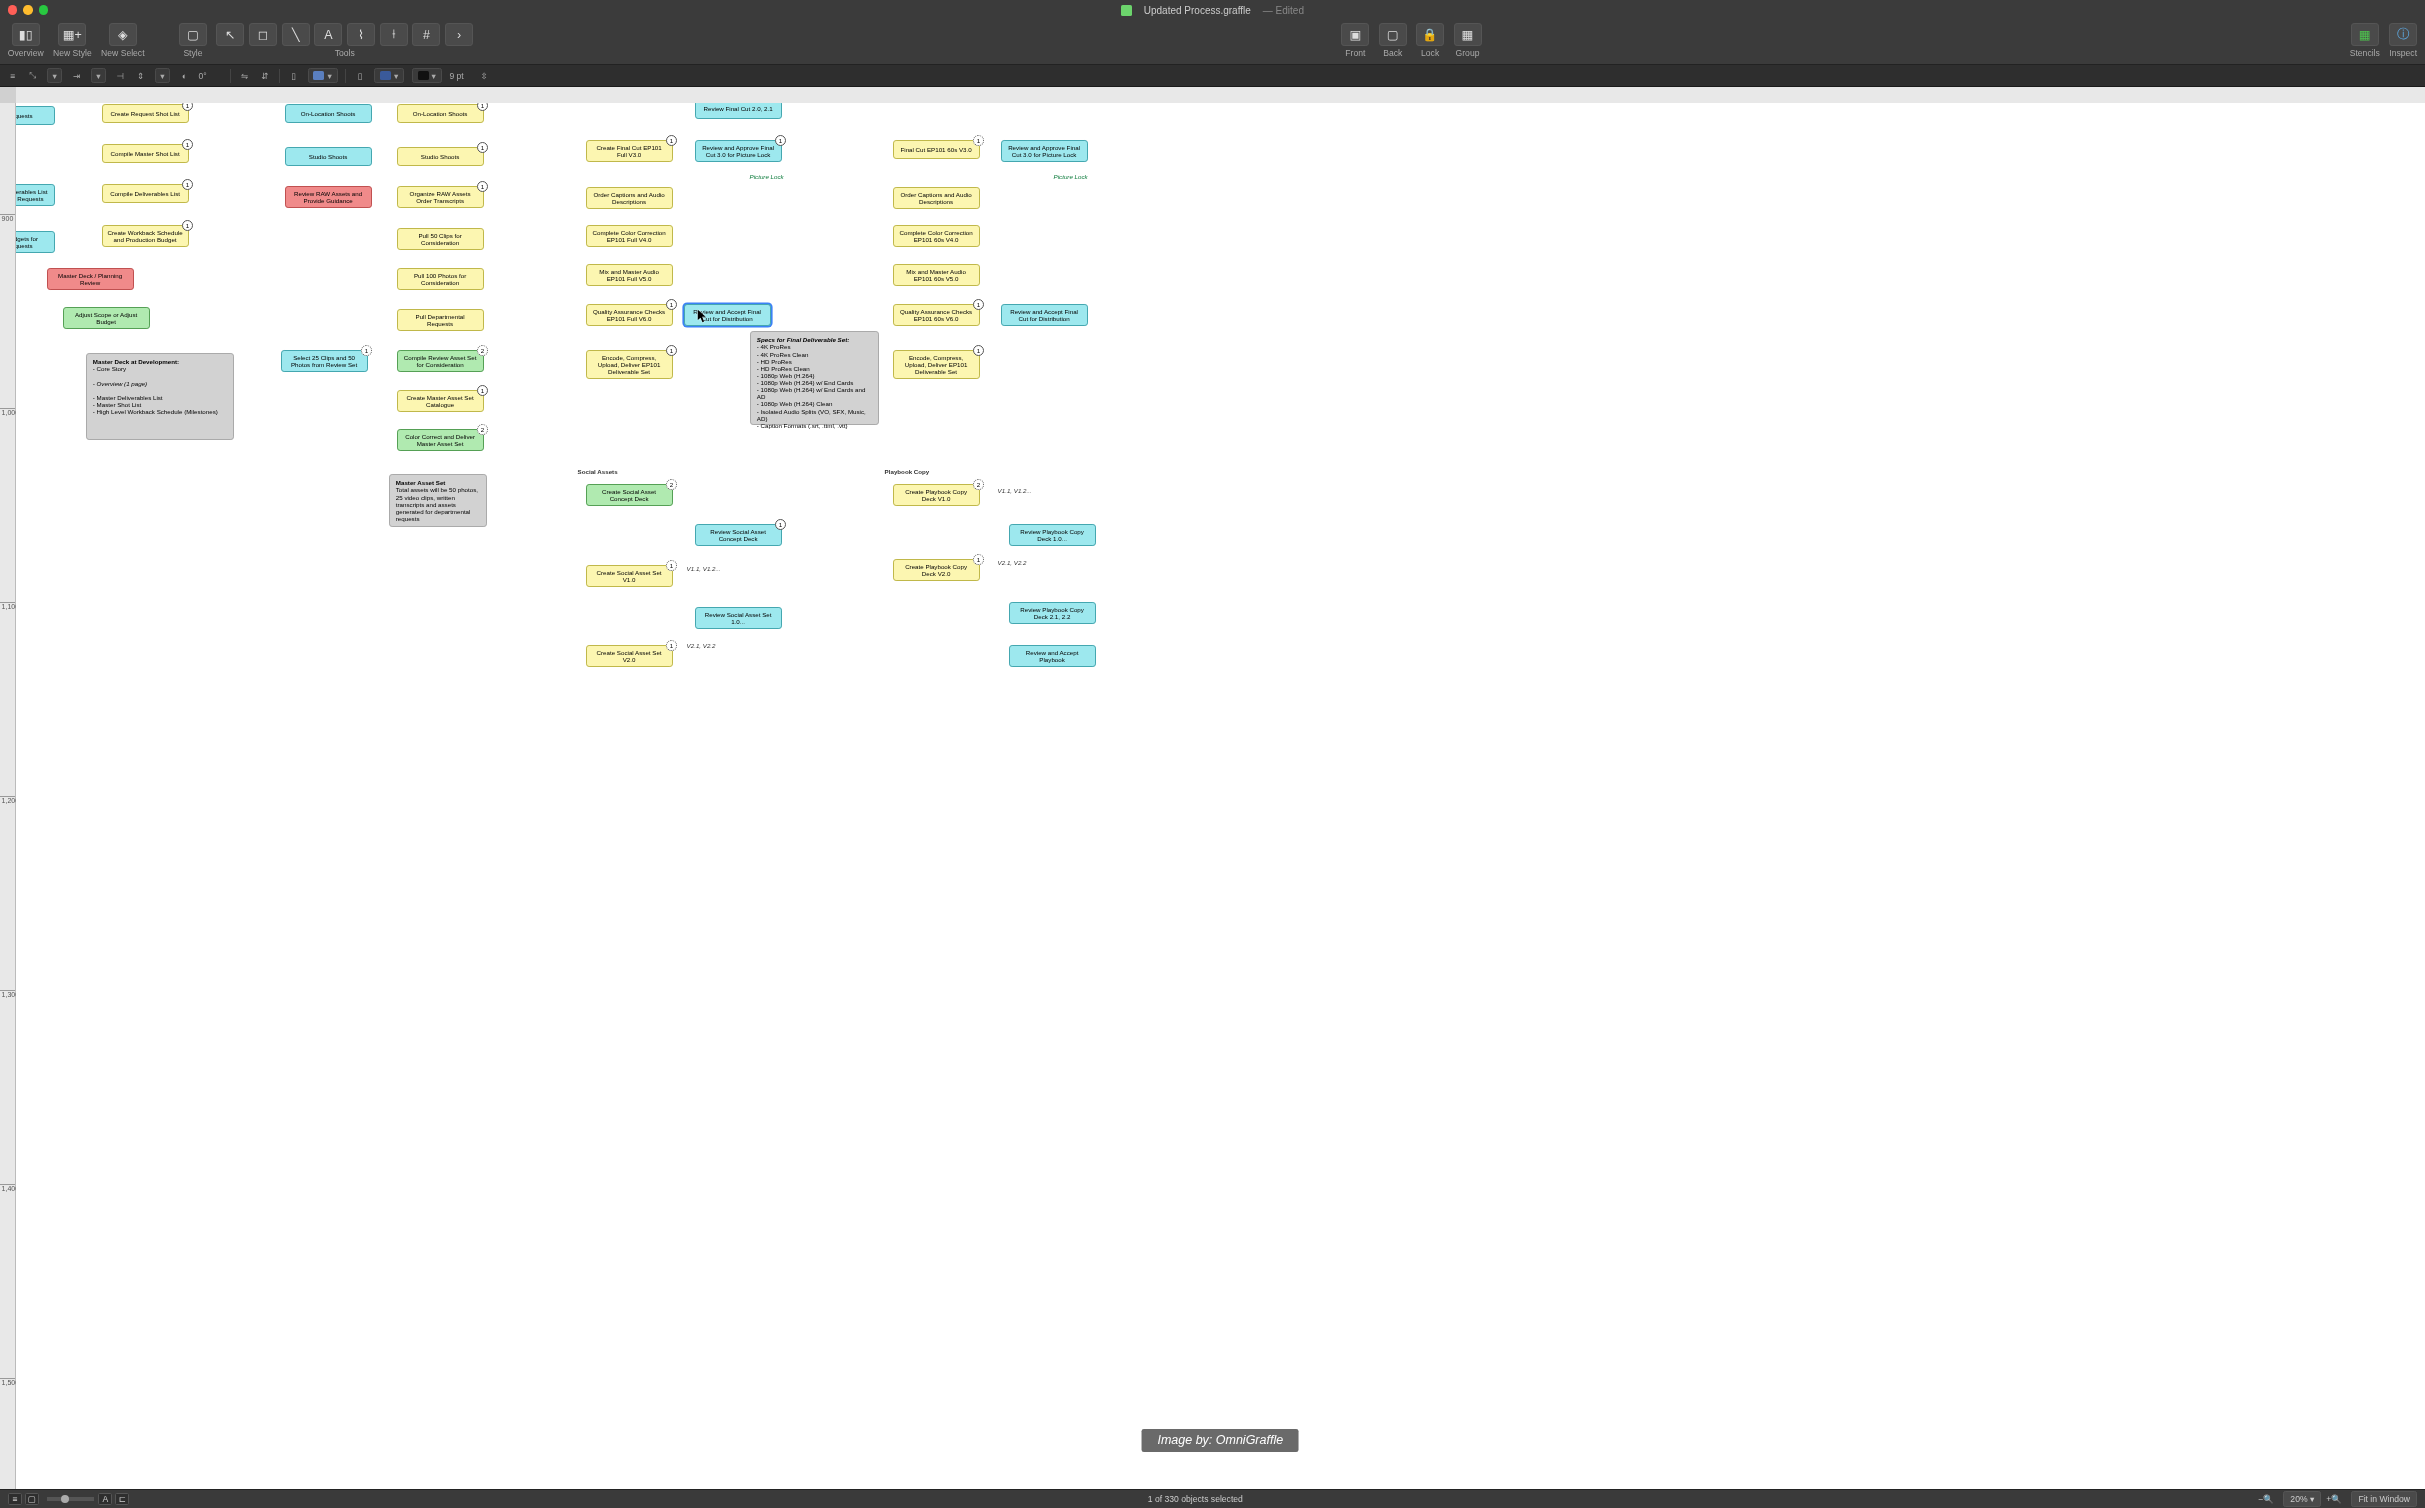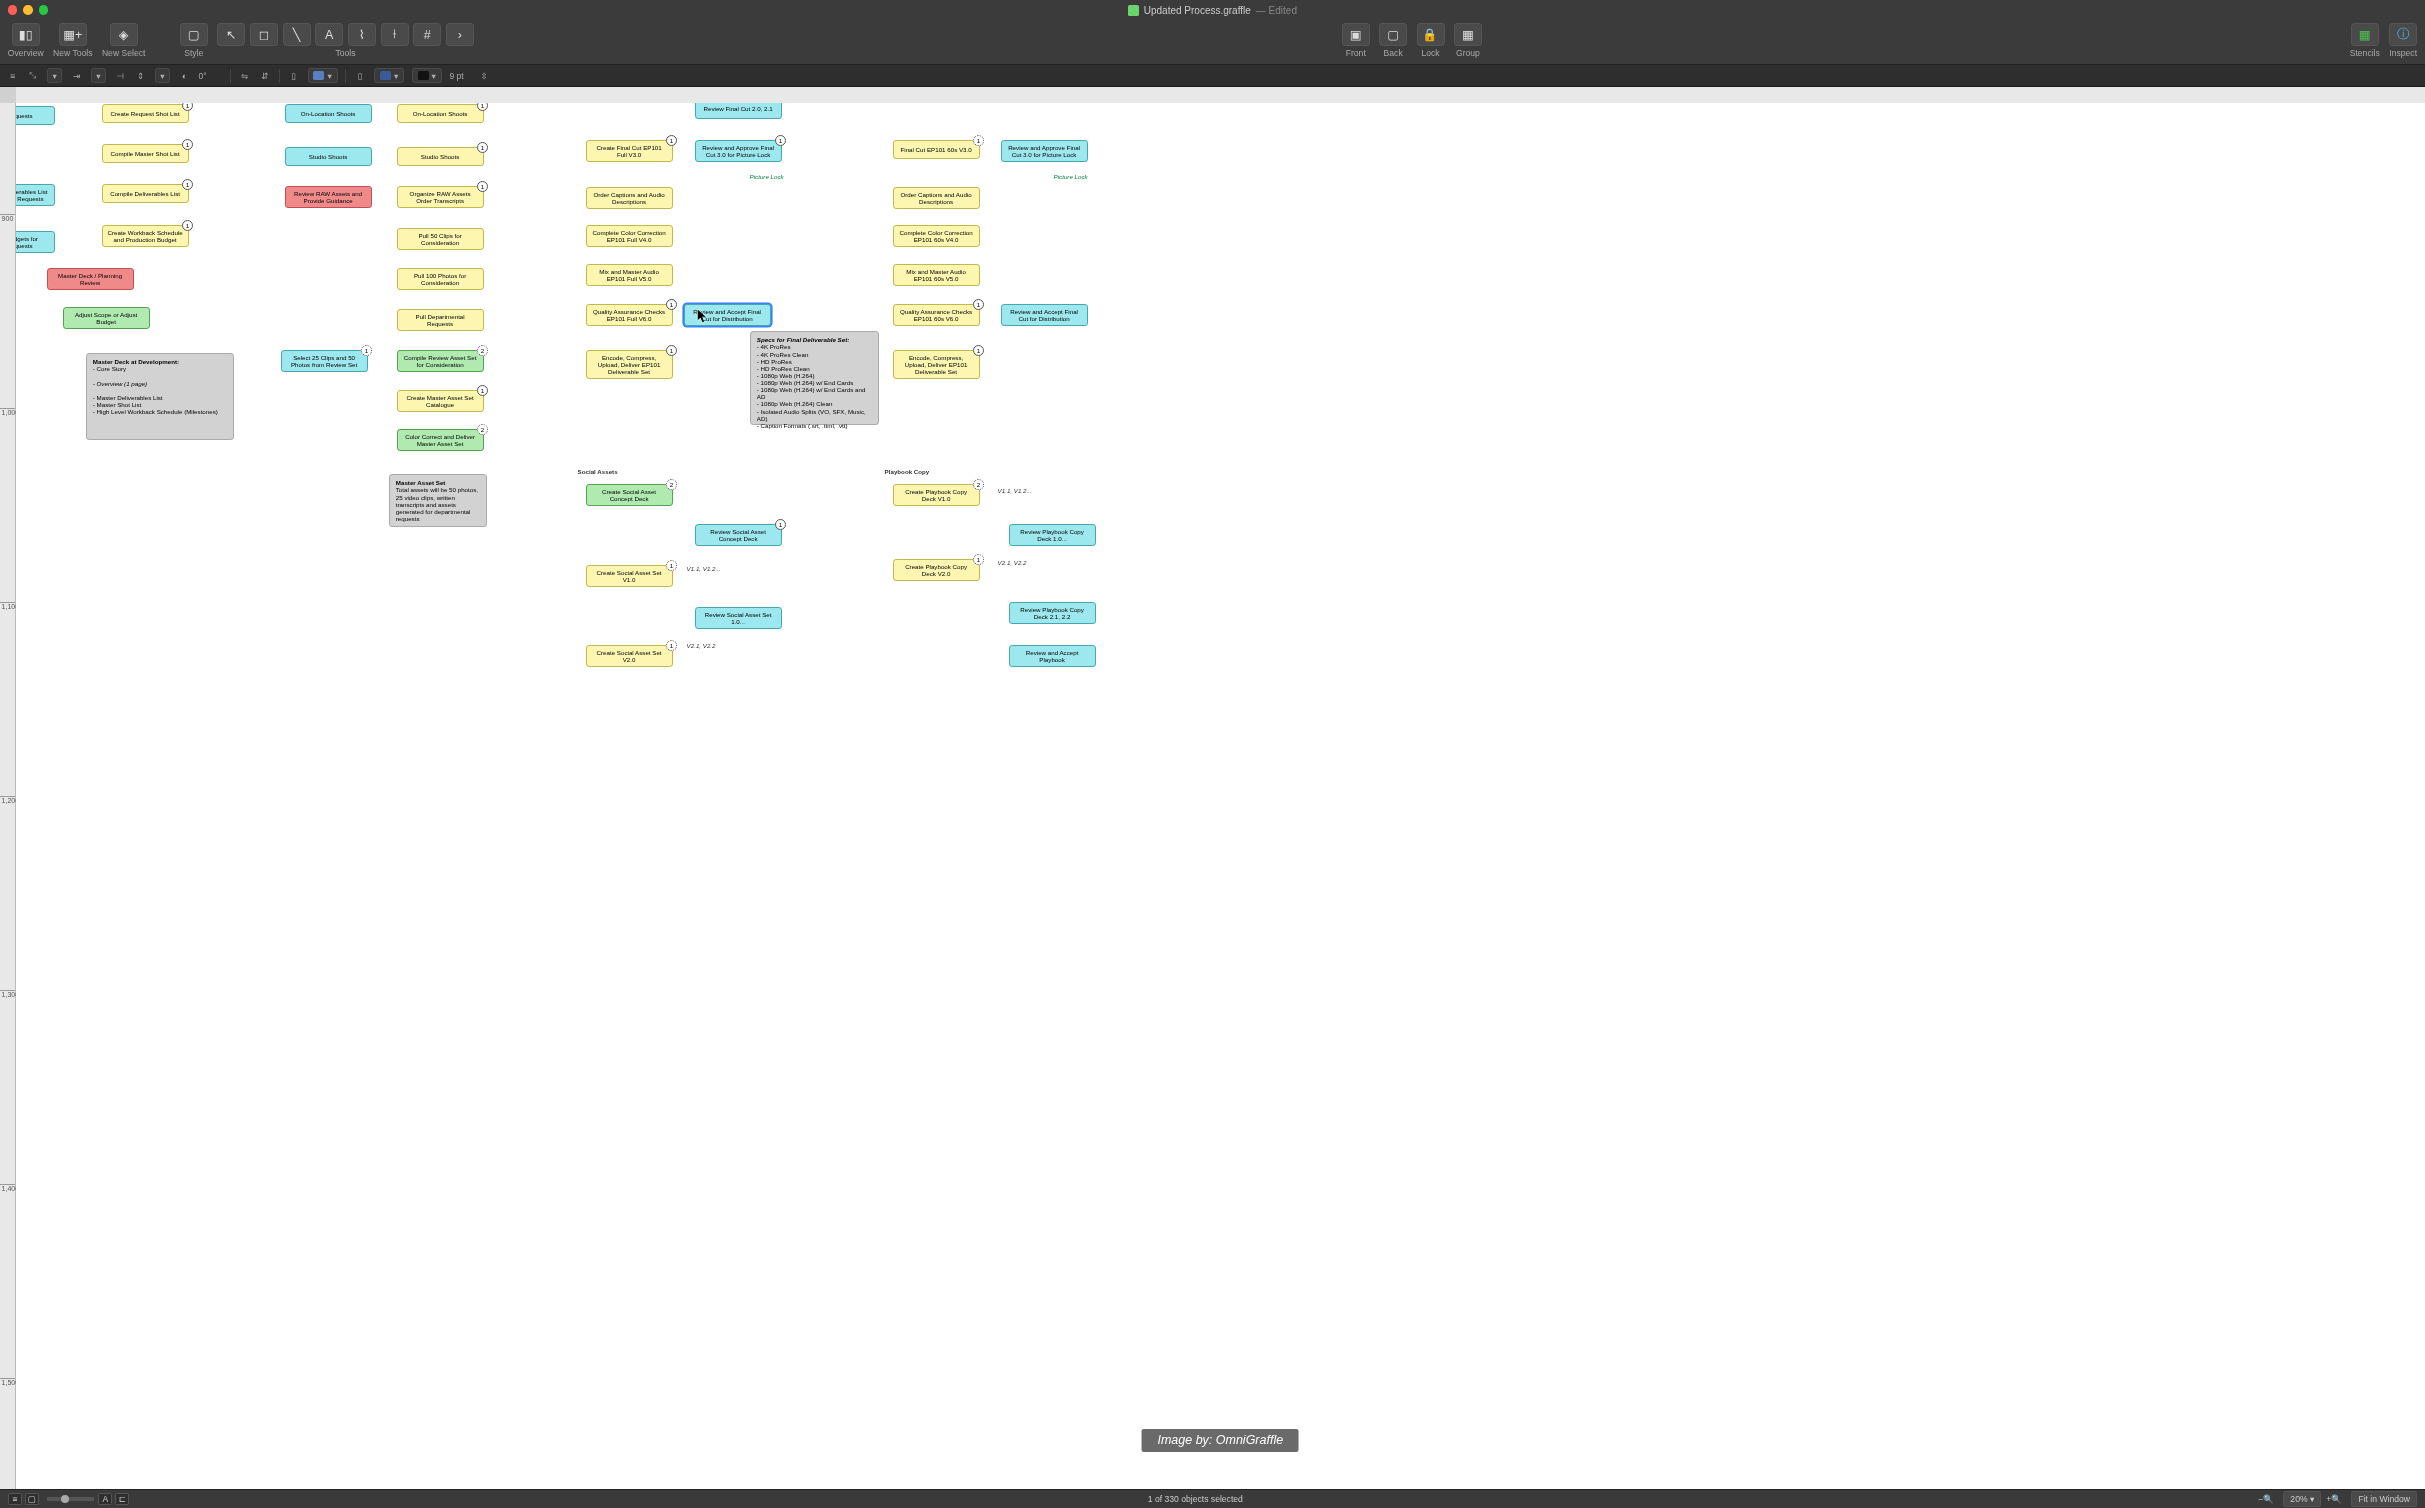--- a/index.html
+++ b/index.html
@@ -5,21 +5,21 @@
   * { margin: 0; padding: 0; box-sizing: border-box; }
   html, body { width: 100%; height: 100%; overflow: hidden; font-family: -apple-system, "Helvetica Neue", Arial, sans-serif; background: #2a2a2a; }
   .window { width: 100%; height: 100%; display: flex; flex-direction: column; background: #333; }
 
   
   .titlebar { height: 20px; background: #3b3b3b; display: flex; align-items: center; padding: 0 7.8px; color: #ccc; font-size: 10px; }
   .tl-btn { width: 9.4px; height: 9.4px; border-radius: 50%; margin-right: 6.2px; }
   .tl-close { background: #ff5f57; }
   .tl-min   { background: #febc2e; }
   .tl-max   { background: #28c840; }
-  .tl-title { flex: 1; text-align: right; display: flex; justify-content: center; align-items: center; gap: 5px; }
+  .tl-title { flex: 1; text-align: right; display: flex; justify-content: center; align-items: center; gap: 12px; }
   .tl-doc-icon { width:11px; height:11px; background:#6cd46c; border-radius:1.6px; }
   .tl-edited { color:#888; }
 
   
   .toolbar { height: 45px; background: #3b3b3b; display: flex; align-items: flex-start; padding: 3.1px 7.8px 0; gap: 9.4px; color:#ccc; font-size:8.6px; border-bottom:0.8px solid #222;}
   .tb-group { display:flex; flex-direction:column; align-items:center; }
   .tb-row { display:flex; gap:4.7px; }
   .tb-btn { width:28px; height:23.4px; background:#4a4a4a; border:0.8px solid #555; border-radius:3.1px; display:flex; align-items:center; justify-content:center; color:#ddd; }
   .tb-btn svg, .tb-btn span { font-size:12.5px; }
   .tb-label { margin-top:1.6px; color:#aaa; }
@@ -101,21 +101,21 @@
       </div>
       <div class="tb-label">Overview</div>
     </div>
 
     <div class="tb-group">
       <div class="tb-row">
         <div class="tb-btn">
             <span>▦+</span>
           </div>
       </div>
-      <div class="tb-label">New Tools</div>
+      <div class="tb-label">New Style</div>
     </div>
 
     <div class="tb-group">
       <div class="tb-row">
         <div class="tb-btn">
             <span>◈</span>
           </div>
       </div>
       <div class="tb-label">New Select</div>
     </div>

